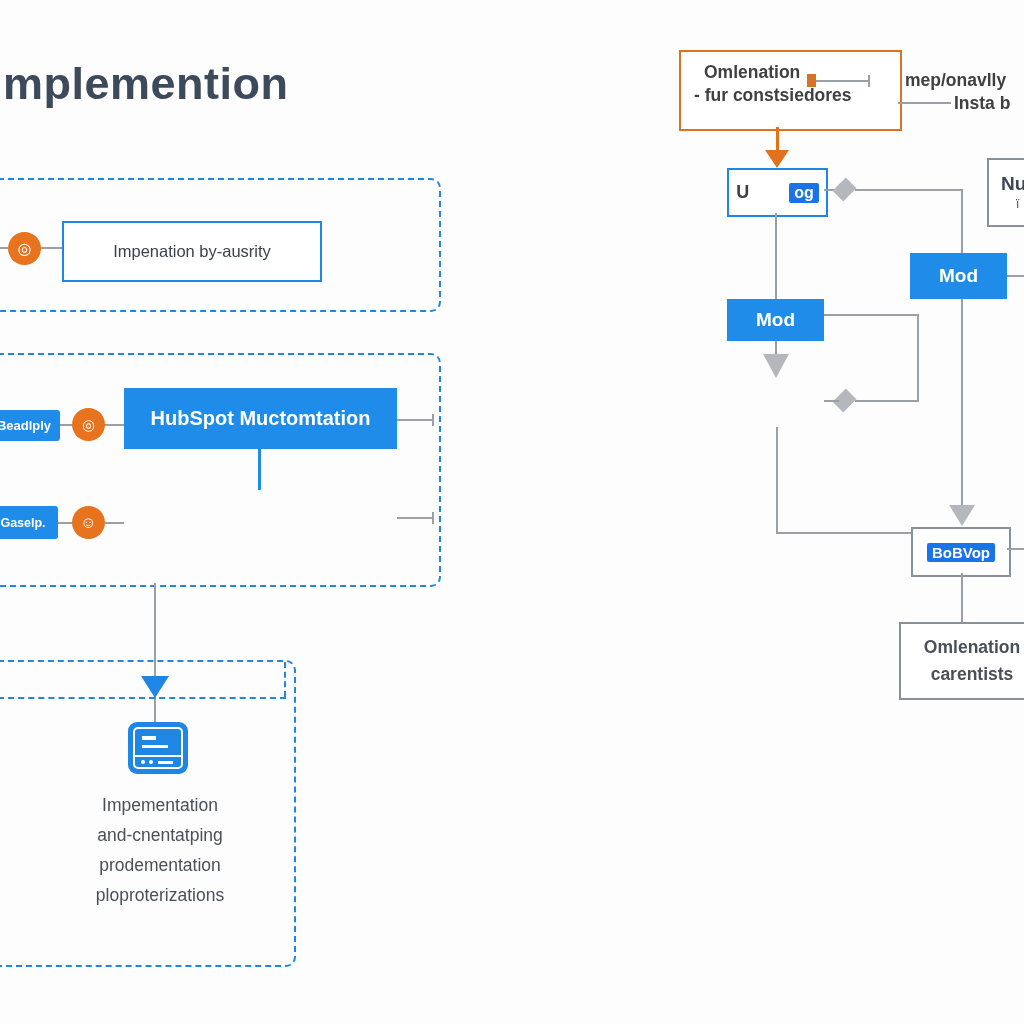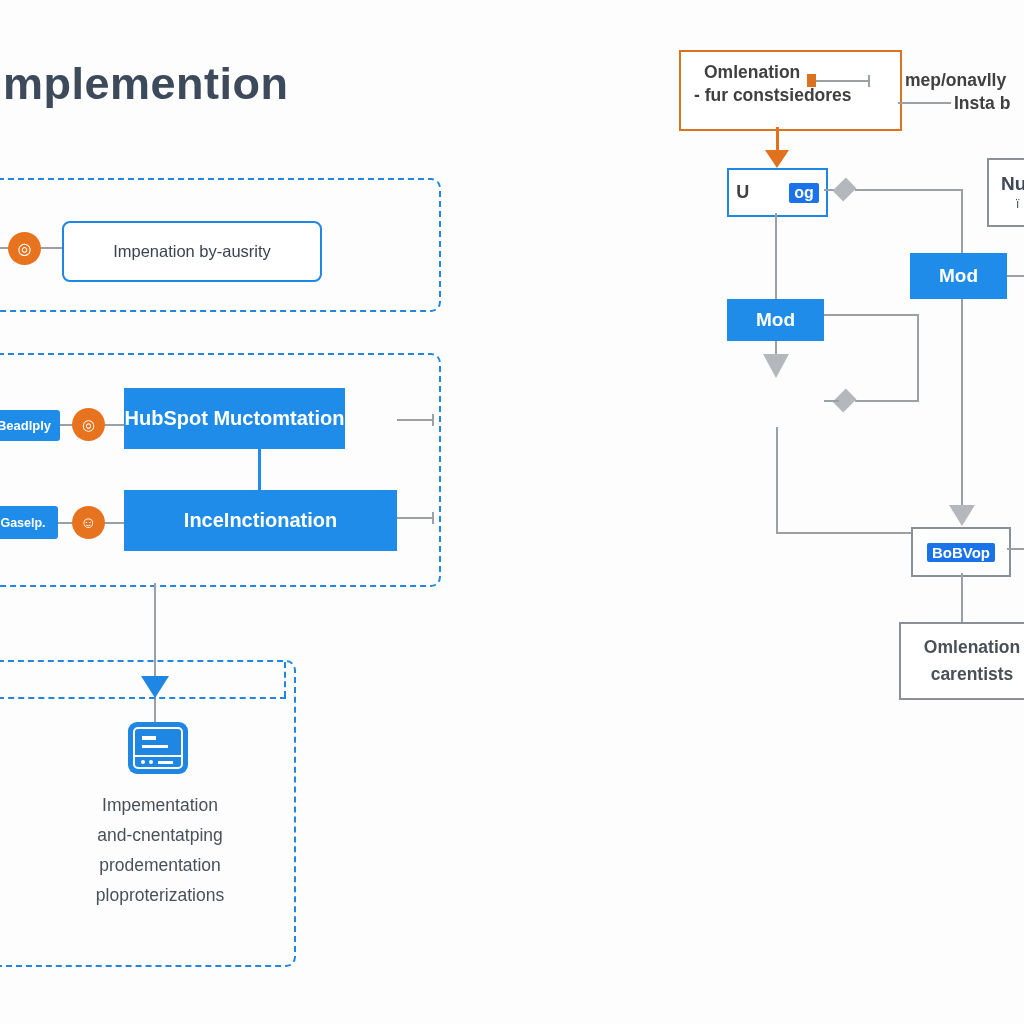--- a/index.html
+++ b/index.html
@@ -26,49 +26,46 @@
 
 <div id="canvas">
 
   <div class="abs" style="left:-10px;top:58px;font-size:45px;font-weight:800;color:#3d4a5c;letter-spacing:.5px;">Implemention</div>
 
   <div class="dashed" style="left:-12px;top:178px;width:449px;height:130px;"></div>
   <div class="line" style="left:0;top:247px;width:62px;height:2px;"></div>
   <div class="circle" style="left:8px;top:232px;width:33px;height:33px;font-size:16px;">
     <span>◎</span>
   </div>
-  <div class="whitebox" style="left:62px;top:221px;width:256px;height:57px;border:2.5px solid #1f87e3;border-radius:8px;
+  <div class="whitebox" style="left:62px;top:221px;width:256px;height:57px;border:2.5px solid #1f87e3;border-radius:0;
        font-size:16.5px;color:#3a4450;">
     <span>Impenation by-ausrity</span>
   </div>
 
   <div class="dashed" style="left:-12px;top:353px;width:449px;height:230px;"></div>
 
   <div class="line" style="left:55px;top:424px;width:70px;height:2px;"></div>
   <div class="bluebox" style="left:-12px;top:410px;width:72px;height:31px;border-radius:3px;font-size:13px;">
     <span>Beadlply</span>
   </div>
   <div class="circle" style="left:72px;top:408px;width:33px;height:33px;font-size:15px;">
     <span>◎</span>
   </div>
-  <div class="bluebox" style="left:124px;top:388px;width:221px;height:61px;font-size:20px;">
+  <div class="bluebox" style="left:124px;top:388px;width:273px;height:61px;font-size:20px;">
     <span>HubSpot Muctomtation</span>
   </div>
 
   <div class="line" style="left:258px;top:449px;width:3px;height:41px;background:#1f8ce9;"></div>
 
   <div class="line" style="left:52px;top:522px;width:72px;height:2px;"></div>
   <div class="bluebox" style="left:-12px;top:506px;width:70px;height:33px;border-radius:3px;font-size:12.5px;">
     <span>Gaselp.</span>
   </div>
   <div class="circle" style="left:72px;top:506px;width:33px;height:33px;font-size:16px;">
     <span>☺</span>
-  </div>
-  <div class="bluebox" style="left:124px;top:490px;width:273px;height:61px;font-size:20px;">
-    <span>InceInctionation</span>
   </div>
 
   <div class="line" style="left:397px;top:419px;width:37px;height:2px;"></div>
   <div class="tick" style="left:432px;top:414px;"></div>
   <div class="line" style="left:397px;top:517px;width:37px;height:2px;"></div>
   <div class="tick" style="left:432px;top:512px;"></div>
 
   <div class="line" style="left:154px;top:583px;width:2px;height:140px;"></div>
   <div class="tri-down" style="left:141px;top:676px;border-left:14px solid transparent;border-right:14px solid transparent;border-top:22px solid #1f87e3;"></div>
 

